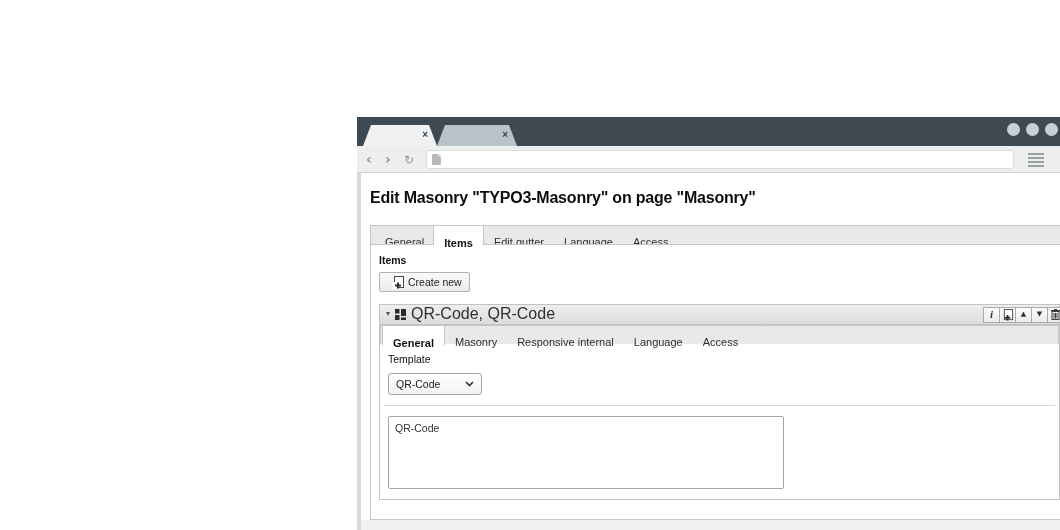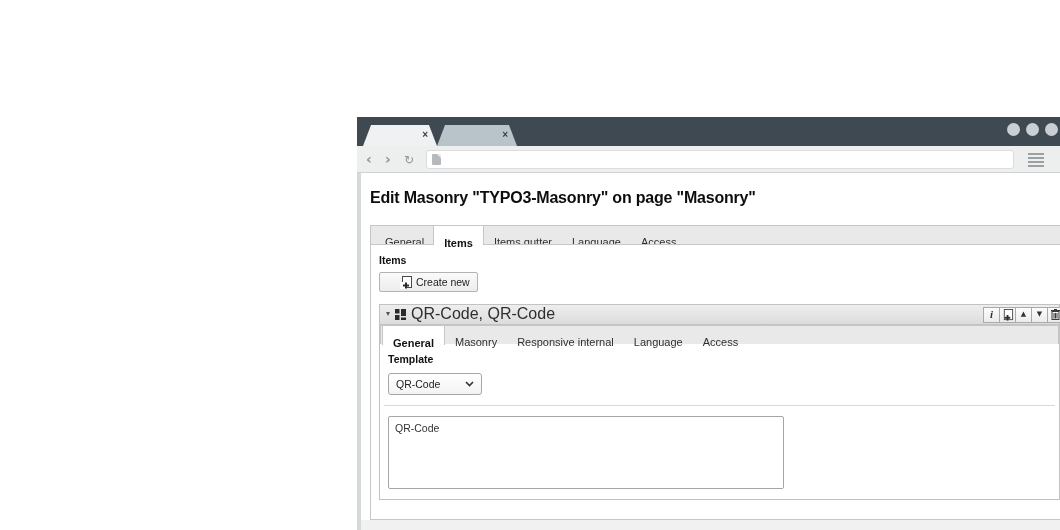--- a/index.html
+++ b/index.html
@@ -30,35 +30,35 @@
   .module-title { position:absolute; left:9px; top:16px; font-size:16px; font-weight:bold; color:#0d0d0d; letter-spacing:-0.2px; white-space:nowrap; }
 
   
   .main { position:absolute; left:9px; top:52px; width:698px; }
   .tabbar { position:relative; height:19px; background:#e9e9e9; border:1px solid #c6c6c6; border-bottom:none; display:flex; align-items:flex-start; padding-left:4px; }
   .tab { height:17px; line-height:17px; padding:8px 10px; font-size:11px; color:#2f2f2f; cursor:default; }
   .tab-active { background:#fff; border:1px solid #c6c6c6; border-bottom:none; height:20px; line-height:18px; margin:-1px 0 0 -1px; position:relative; z-index:2; font-weight:bold; color:#111; }
   .contentbox { background:#fff; border:1px solid #c6c6c6; height:276px; padding:9px 8px; position:relative; }
 
   .section-label { font-size:10.5px; font-weight:bold; color:#111; }
-  .btn-create { margin-top:6px; height:20px; display:inline-flex; align-items:center; gap:3px; padding:0 7px 0 20px; background:linear-gradient(#fafafa,#ececec); border:1px solid #b3b3b3; border-radius:2px; font-size:10.5px; color:#222; cursor:default; }
+  .btn-create { margin-top:6px; height:20px; display:inline-flex; align-items:center; gap:3px; padding:0 7px 0 12px; background:linear-gradient(#fafafa,#ececec); border:1px solid #b3b3b3; border-radius:2px; font-size:10.5px; color:#222; cursor:default; }
 
   .panel { margin-top:11px; width:681px; border:1px solid #c2c2c2; }
   .panel-header { position:relative; height:20px; background:linear-gradient(#eeeeee,#dcdcdc); border-bottom:1px solid #c2c2c2; display:flex; align-items:center; padding-left:6px; gap:5px; }
   .collapse-caret { font-size:8px; color:#555; line-height:8px; }
   .panel-title { font-size:16px; color:#2f2f2f; }
   .hdr-btns { position:absolute; left:604px; top:2px; display:flex; }
   .hbtn { width:17px; height:16px; margin-left:-1px; border:1px solid #aaaaaa; background:linear-gradient(#fcfcfc,#ececec); display:flex; align-items:center; justify-content:center; color:#333; cursor:default; }
   .hbtn .tri { font-size:7px; line-height:7px; color:#333; font-family:"DejaVu Sans",sans-serif; }
   .hbtn .info-i { font-family:"Liberation Serif",serif; font-style:italic; font-weight:bold; font-size:11px; line-height:11px; }
 
   .panel-body { background:#fff; }
   .inner-tabbar { padding-left:2px; }
   .inner-content { padding:9px 8px 10px 8px; }
-  .field-label { font-size:10.5px; font-weight:bold; color:#111; }
+  .field-label { font-size:10.5px; font-weight:normal; color:#111; }
   .select { margin-top:8px; width:94px; height:22px; border:1px solid #a6a6a6; border-radius:3px; background:linear-gradient(#ffffff,#f3f3f3); display:flex; align-items:center; justify-content:space-between; padding:0 7px; font-size:10.5px; color:#222; cursor:default; }
   .divider { height:1px; background:#d8d8d8; margin:10px -4px; }
   .desc-textarea { margin-top:8px; display:block; width:396px; height:73px; border:1px solid #a6a6a6; border-radius:2px; padding:5px 6px; font-family:"Liberation Sans",sans-serif; font-size:10.5px; color:#333; resize:none; background:#fff; }
 
   .below-strip { position:absolute; left:0; right:0; top:347px; height:30px; background:#f1f1f2; }
 </style>
 </head>
 <body>
 
 <div id="screen">
@@ -95,21 +95,21 @@
     </div>
 
     <div class="window-body">
       <h1 class="module-title">Edit Masonry "TYPO3-Masonry" on page "Masonry"</h1>
 
       <div class="main">
 
         <div class="tabbar">
           <div class="tab">General</div>
           <div class="tab tab-active">Items</div>
-          <div class="tab">Items gutter</div>
+          <div class="tab">Edit gutter</div>
           <div class="tab">Language</div>
           <div class="tab">Access</div>
         </div>
 
         <div class="contentbox">
           <div class="section-label">Items</div>
 
           <button class="btn-create">
             <svg width="13" height="13" viewBox="0 0 13 13">
               <rect x="2.5" y="0.5" width="9" height="11" fill="#fff" stroke="#4a4a4a"></rect>

